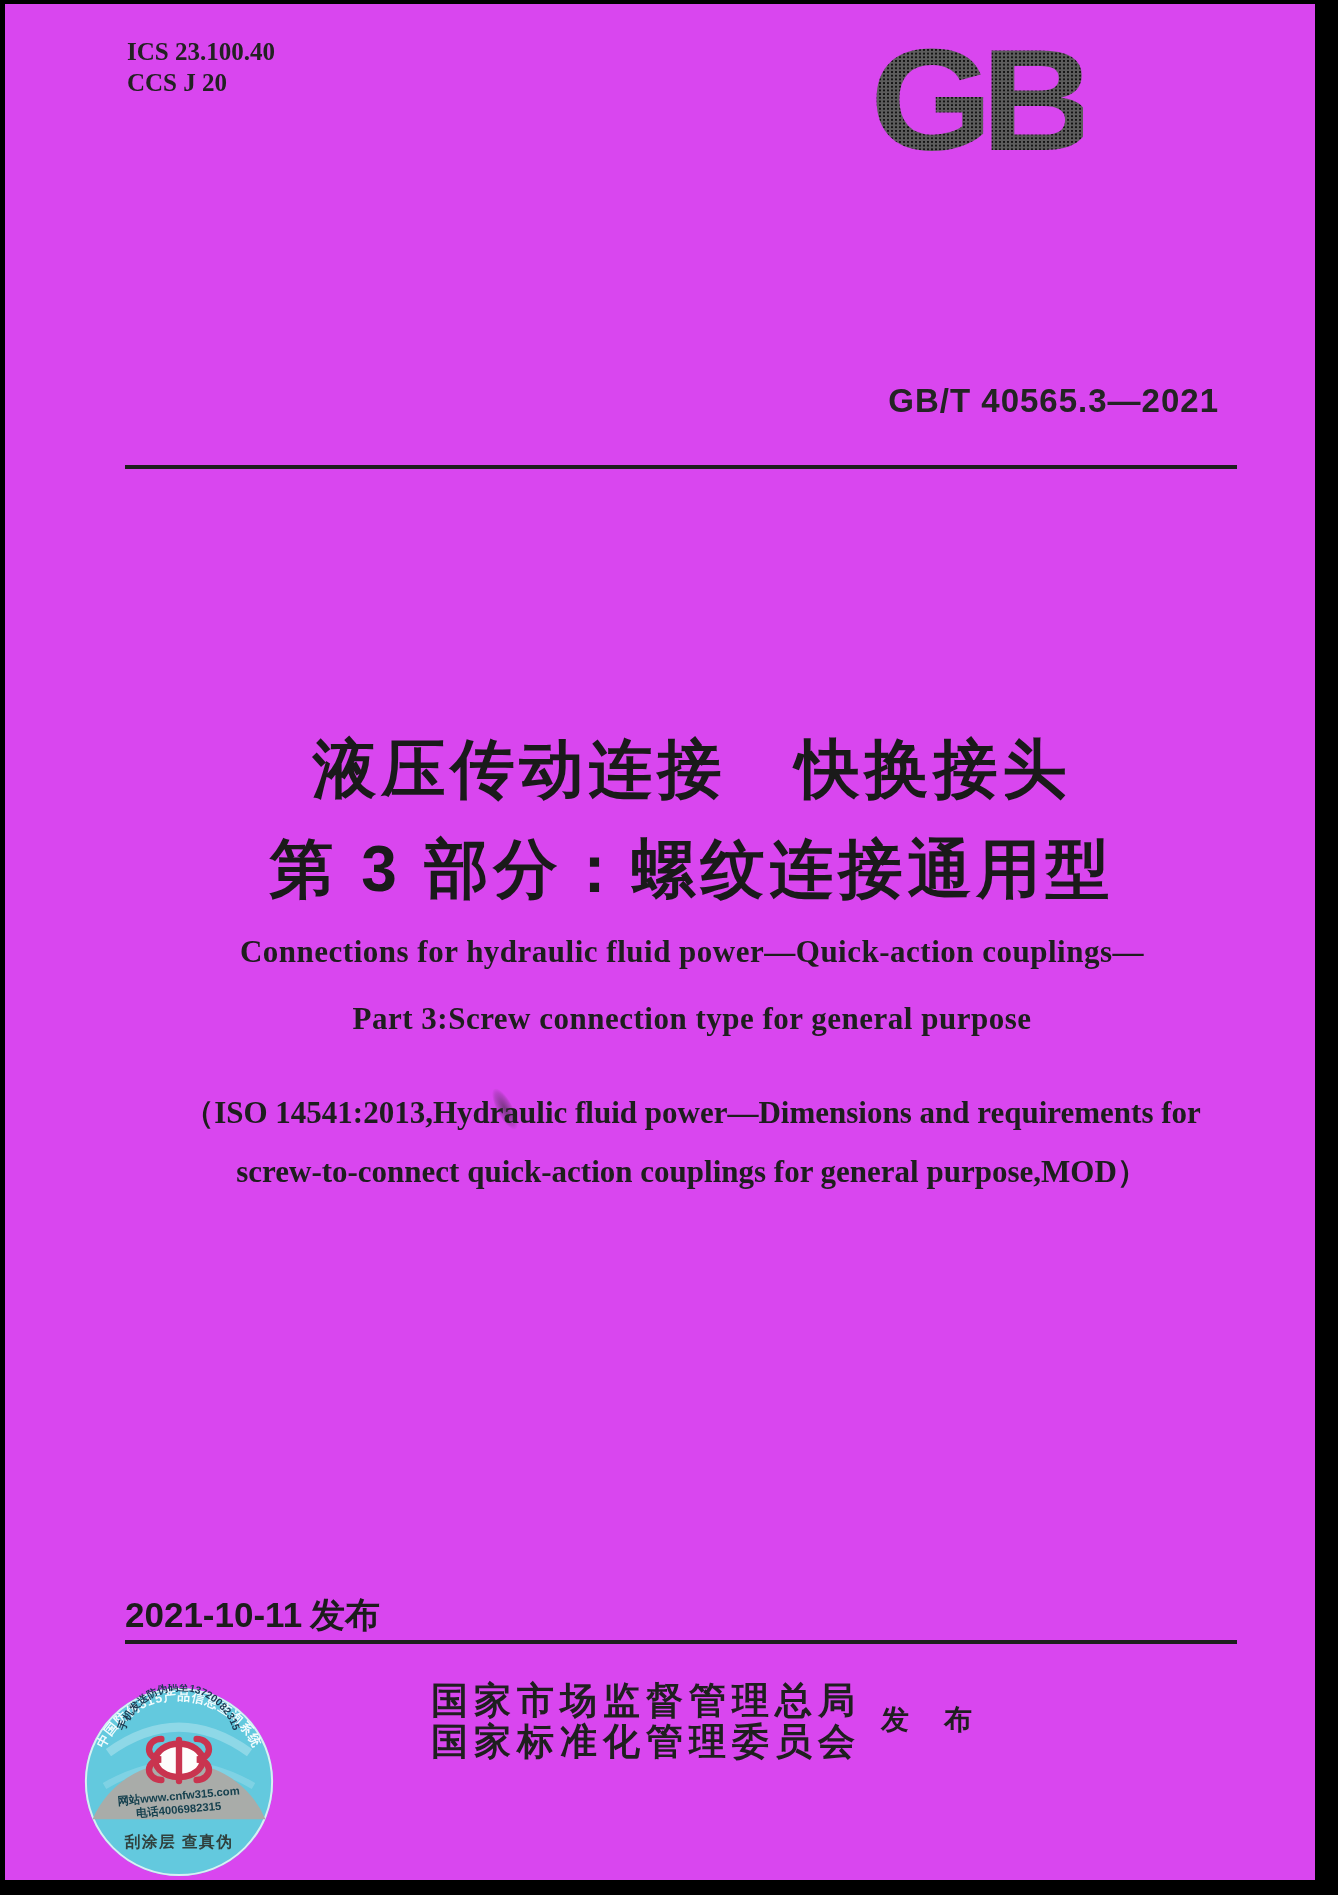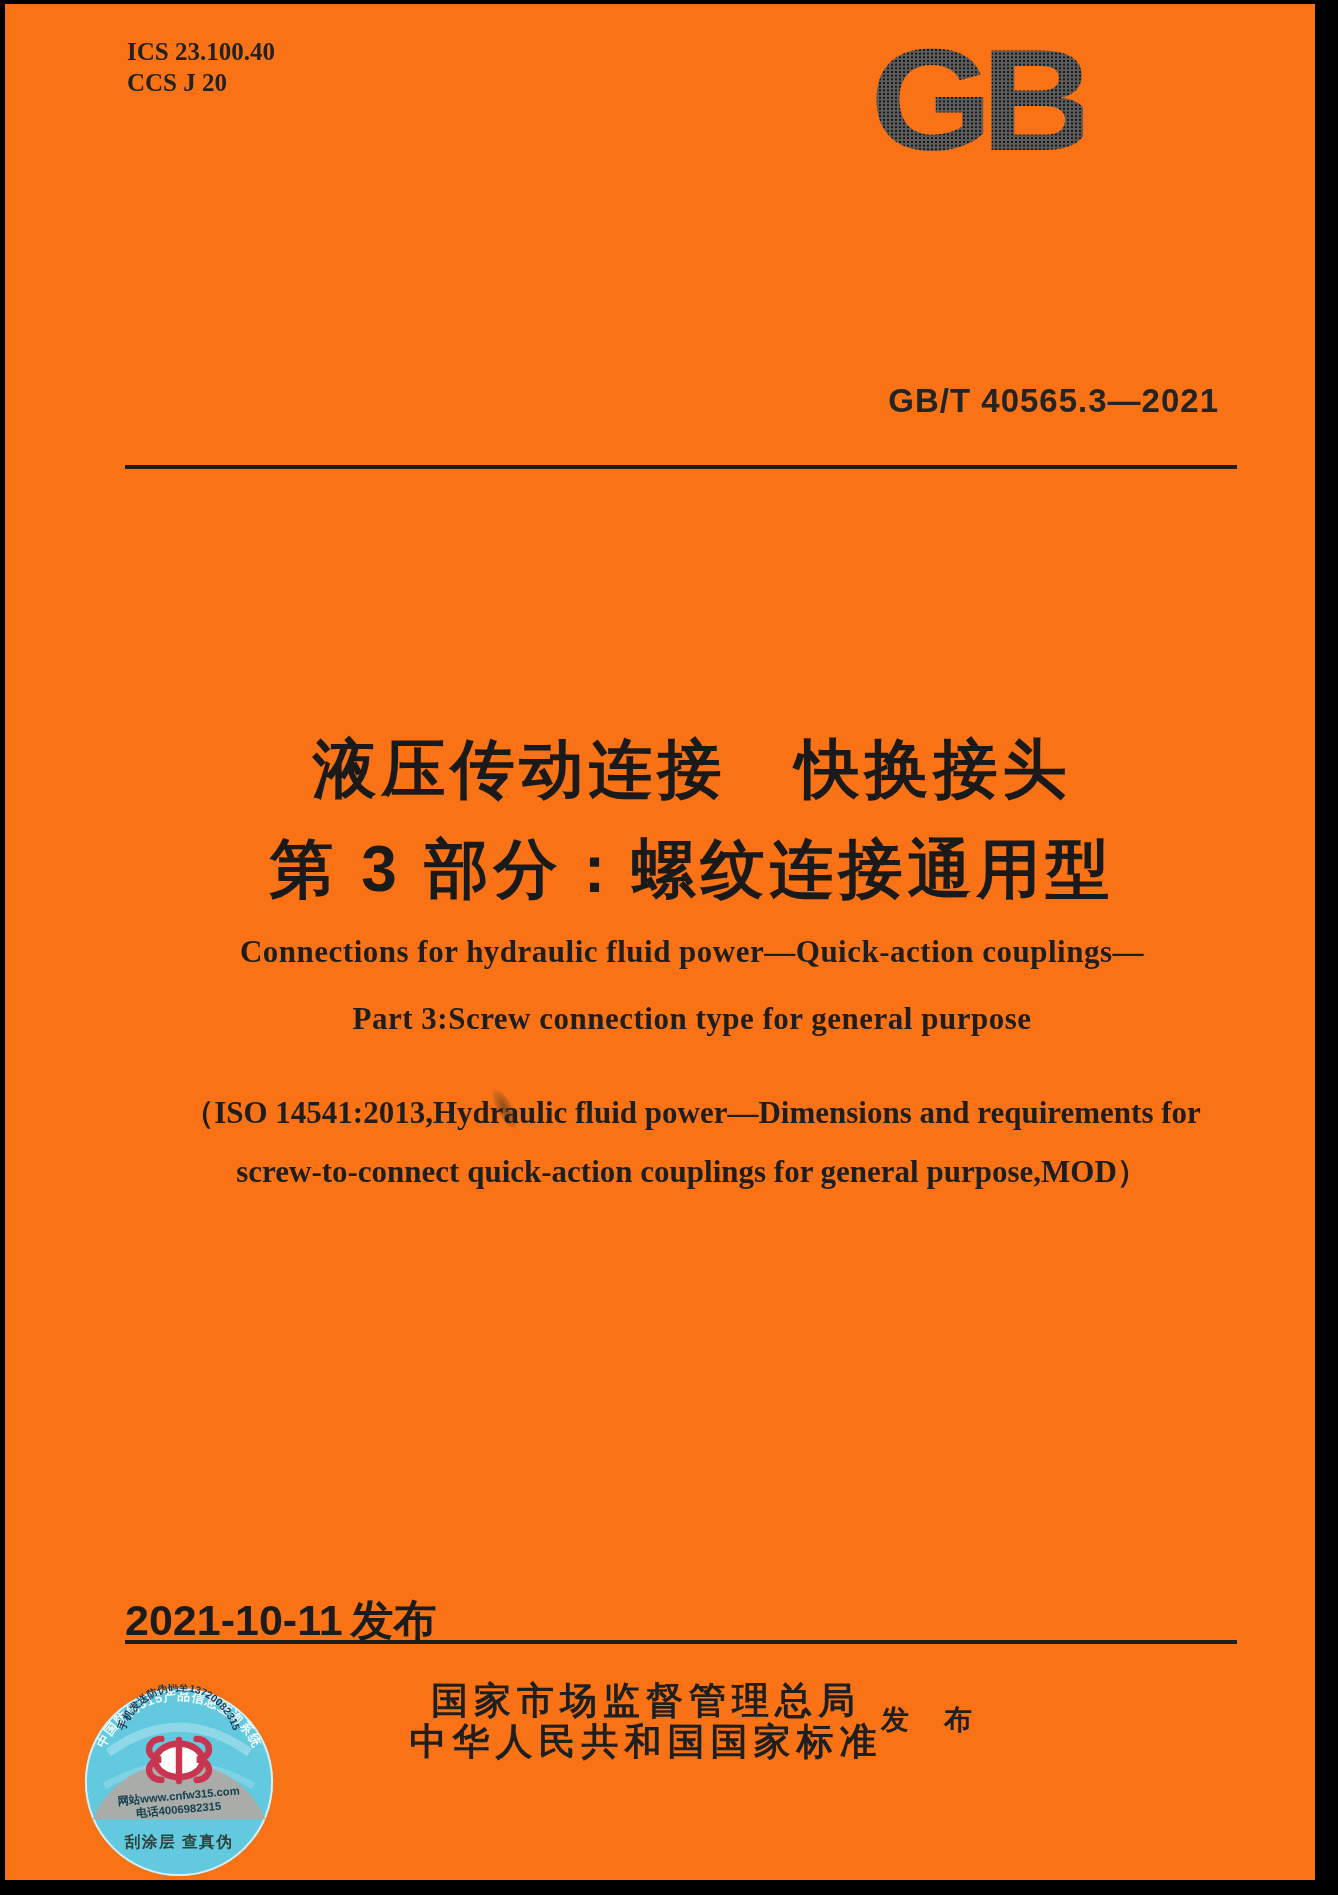--- a/index.html
+++ b/index.html
@@ -3,21 +3,21 @@
 <meta charset="utf-8">
 <style>
   html,body{margin:0;padding:0;}
   body{
     width:1338px;height:1895px;position:relative;
     background:#000;
     font-family:"Liberation Serif", serif;
   }
   .page{
     position:absolute;left:5px;top:4px;right:23px;bottom:15px;
-    background:#f97316;overflow:hidden;color:#1d1d1d;
+    background:#d946ef;overflow:hidden;color:#1d1d1d;
   }
   .abs{position:absolute;}
   .nowrap{white-space:nowrap;}
 
   
   .ics-block{
     left:122px;top:32px;
     font-family:"Liberation Serif", serif;
     font-weight:bold;font-size:25px;line-height:31px;color:#222;
   }
@@ -81,21 +81,21 @@
     left:492px;top:1086px;width:16px;height:38px;
     background:radial-gradient(ellipse at center, rgba(40,40,40,.75) 0%, rgba(40,40,40,.25) 55%, transparent 72%);
     transform:rotate(-28deg) scaleY(1.2);
     border-radius:50%;opacity:.75;
   }
 
   .dates-row{
     left:120px;top:1588px;width:1112px;
     display:flex;justify-content:space-between;align-items:flex-start;
     font-family:"Liberation Sans", sans-serif;
-    font-weight:bold;font-size:43px;color:#1c1c1c;
+    font-weight:bold;font-size:35px;color:#1c1c1c;
   }
   .date-group span{margin-right:8px;}
   .date-group span:last-child{margin-right:0;}
 
   .issuer-block{
     left:50%;transform:translateX(-50%);margin-left:-14px;
     top:1676px;text-align:center;
     font-family:"Liberation Serif", serif;
     font-weight:bold;font-size:37px;line-height:41px;
     letter-spacing:6px;color:#1f1f1f;white-space:nowrap;
@@ -139,21 +139,21 @@
   <div class="abs dates-row">
     <div class="date-group">
       <span>2021-10-11</span><span>发布</span>
     </div>
   </div>
 
   <div class="abs rule rule-bottom"></div>
 
   <div class="abs issuer-block">
     <div>国家市场监督管理总局</div>
-    <div>中华人民共和国国家标准</div>
+    <div>国家标准化管理委员会</div>
   </div>
 
   <div class="abs publish-label nowrap">发 布</div>
 
   <svg class="abs sticker" viewBox="0 0 200 200">
     <defs>
       <path id="arcRim" d="M 21 129 A 84 84 0 1 1 179 129" fill="none"></path>
       <path id="arcCode" d="M 45 83 A 58 58 0 1 1 155 83" fill="none"></path>
     </defs>
     <circle cx="100" cy="100" r="96" fill="#63c9de"></circle>

